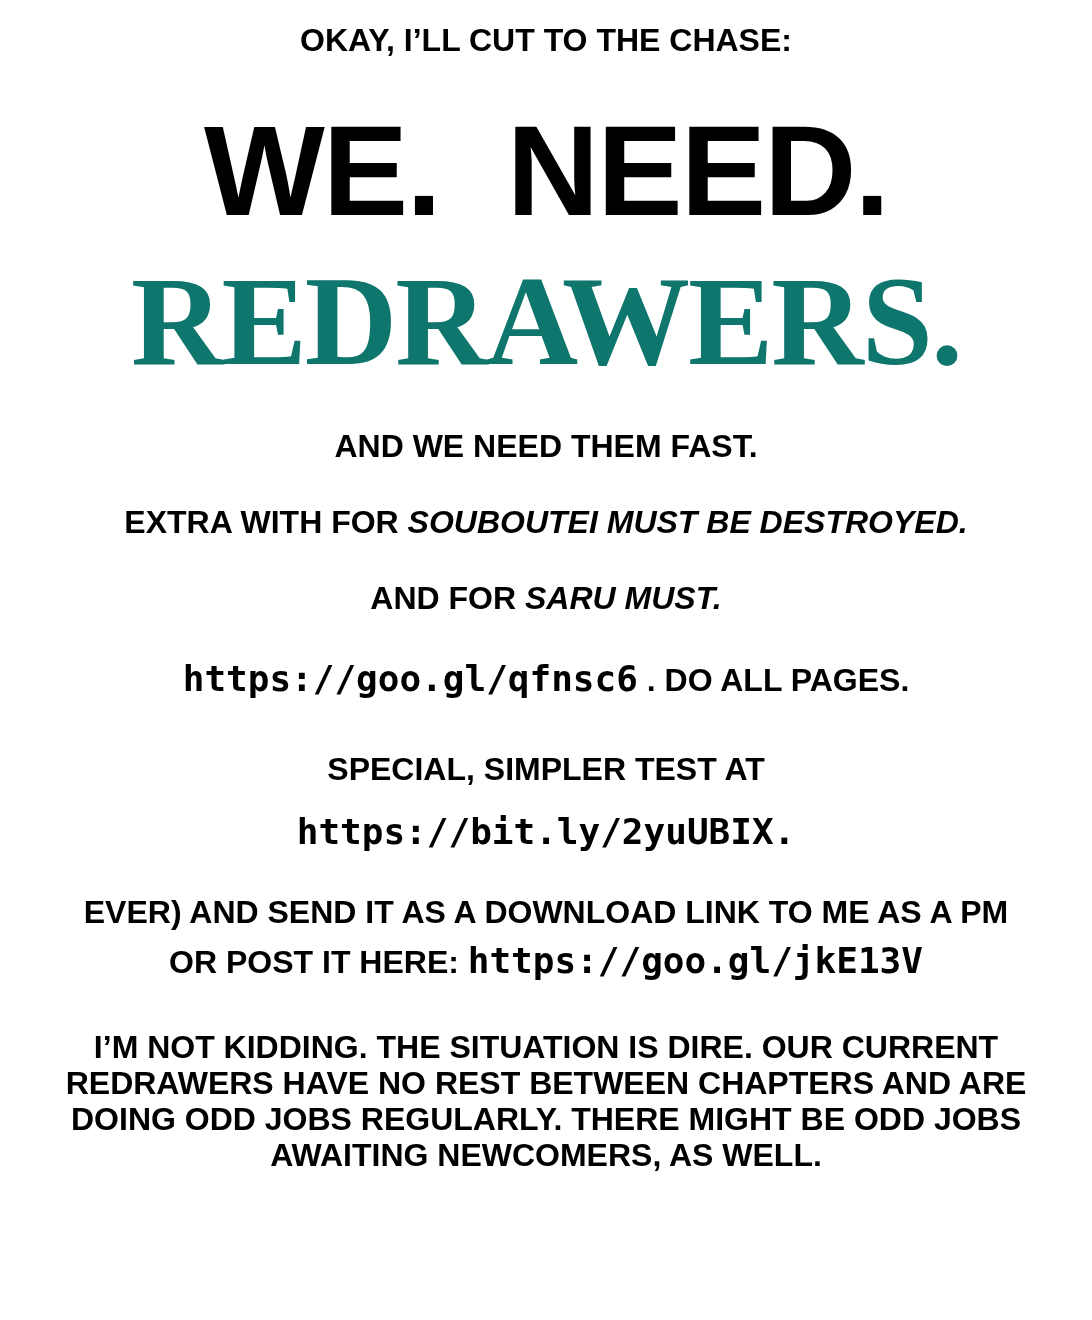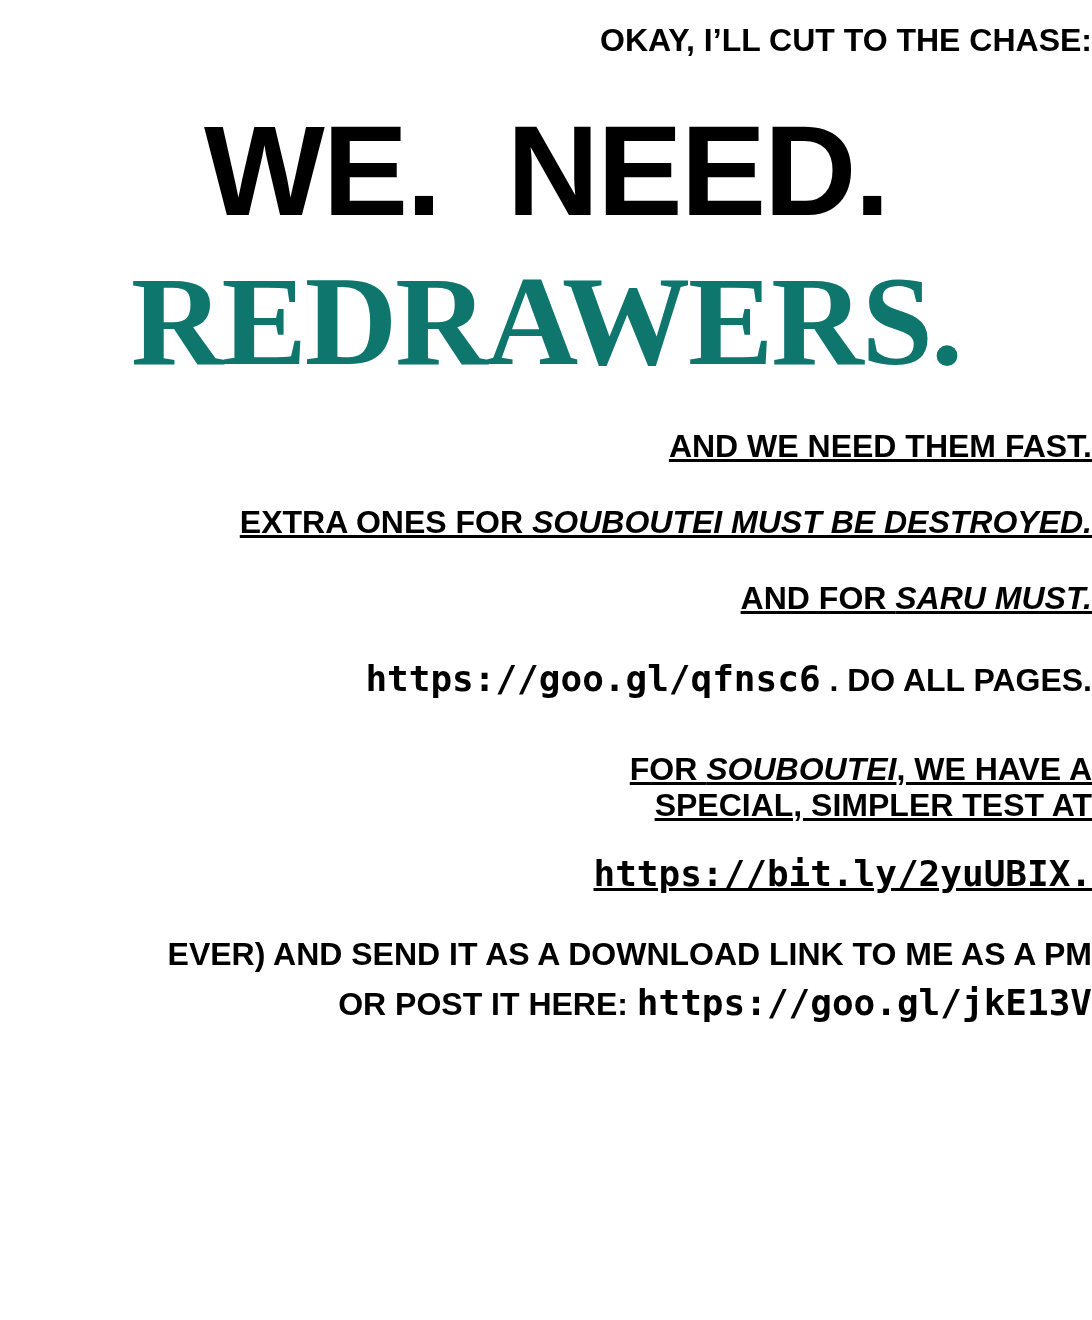--- a/index.html
+++ b/index.html
@@ -16,40 +16,39 @@
     font-family: "Liberation Sans", sans-serif;
     color: #000000;
     text-align: center;
   }
   .body-line {
     font-size: 32px;
     font-weight: 700;
     line-height: 36px;
     margin: 0;
     letter-spacing: 0px;
-    text-align: right;
   }
   .intro {
     padding-top: 22px;
   }
   .headline {
     font-size: 128px;
     font-weight: 700;
     line-height: 134px;
     margin: 16px;
     white-space: pre;
     letter-spacing: -2px;
   }
   .headline.black { margin-top: 46px; color: #000000; }
   .headline.red   { margin-top: 8px; }
-  .mt40 { margin-top: 40px; text-decoration: underline; }
+  .mt40 { margin-top: 40px; }
   .mt32 { margin-top: 32px; }
   .mt30 { margin-top: 30px; }
   .mt36 { margin-top: 36px; }
-  .mt6  { margin-top: 20px; }
+  .mt6  { margin-top: 14px; }
   .title-italic {
     font-style: italic;
   }
   .mono {
     font-family: "DejaVu Sans Mono", "Liberation Mono", monospace;
     font-weight: 700;
     font-size: 36px;
   }
   .mono-line {
     line-height: 62px;
@@ -67,44 +66,47 @@
 
   <div class="headline black">WE.  NEED.</div>
 
   <div class="headline red" id="headline-red" style="color: #0f766e; font-family: Liberation Serif, serif;">REDRAWERS.</div>
 
   <p class="body-line mt40">
     <span>AND WE NEED THEM FAST.</span>
   </p>
 
   <p class="body-line mt40">
-    <span>EXTRA ONES FOR </span><span class="title-italic">SOUBOUTEI MUST BE DESTROYED.</span>
+    <span>EXTRA WITH FOR </span><span class="title-italic">SOUBOUTEI MUST BE DESTROYED.</span>
   </p>
 
   <p class="body-line mt40">
     <span>AND FOR </span><span class="title-italic">SARU MUST.</span>
   </p>
 
   <div class="mt32">
     <p class="body-line mono-line">
       <span class="mono">https://goo.gl/qfnsc6</span><span> . DO ALL PAGES.</span>
     </p>
   </div>
 
   <div class="mt40">
-    <p class="body-line">
-      <span>FOR </span><span class="title-italic">SOUBOUTEI</span><span>, WE HAVE A</span>
-    </p>
     <p class="body-line">SPECIAL, SIMPLER TEST AT</p>
     <p class="body-line mono-line mt6">
       <span class="mono">https://bit.ly/2yuUBIX.</span>
     </p>
   </div>
 
   <div class="para mt30">
     <p class="body-line">EVER) AND SEND IT AS A DOWNLOAD LINK TO ME AS A PM</p>
     <p class="body-line mono-line mt6">
       <span>OR POST IT HERE: </span><span class="mono">https://goo.gl/jkE13V</span>
     </p>
   </div>
 
+  <div class="para mt36">
+    <p class="body-line">I’M NOT KIDDING. THE SITUATION IS DIRE. OUR CURRENT</p>
+    <p class="body-line">REDRAWERS HAVE NO REST BETWEEN CHAPTERS AND ARE</p>
+    <p class="body-line">DOING ODD JOBS REGULARLY. THERE MIGHT BE ODD JOBS</p>
+    <p class="body-line">AWAITING NEWCOMERS, AS WELL.</p>
+  </div>
 
 </div>
 
 </body></html>

